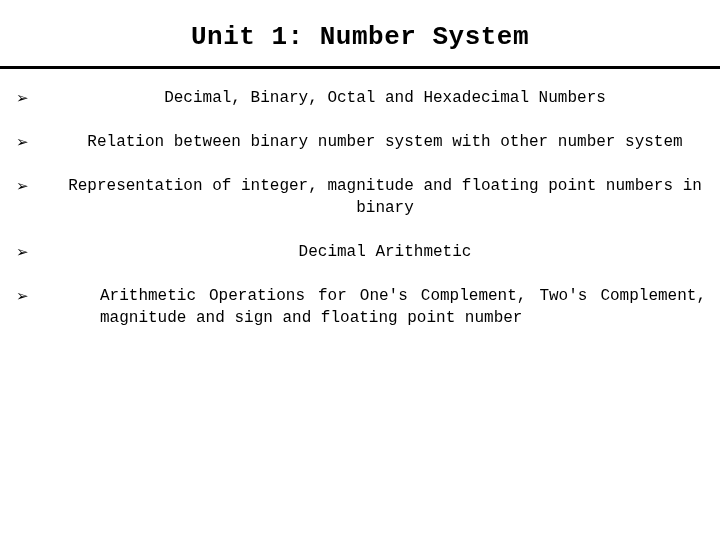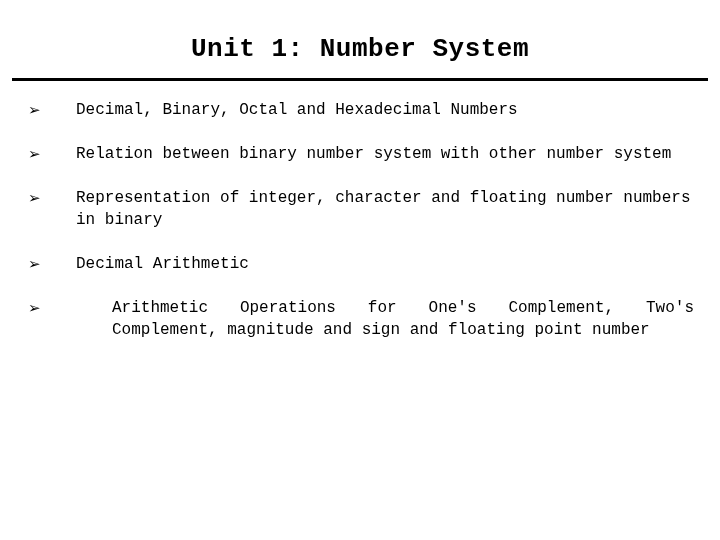--- a/index.html
+++ b/index.html
@@ -9,21 +9,21 @@
     height: 540px;
     background: #ffffff;
     font-family: "Courier New", Courier, monospace;
     color: #000000;
   }
   .page {
     width: 720px;
     height: 540px;
     position: relative;
     box-sizing: border-box;
-    padding: 12px;
+    padding: 0;
   }
   .title-block {
     text-align: center;
     padding-top: 22px;
     padding-bottom: 14px;
   }
   .title {
     font-family: "Courier New", Courier, monospace;
     font-weight: bold;
     font-size: 26px;
@@ -49,20 +49,21 @@
     line-height: 22px;
     width: 48px;
     flex: 0 0 48px;
     padding-left: 2px;
   }
   .item-text {
     font-family: "Courier New", Courier, monospace;
     font-size: 16px;
     line-height: 22px;
     flex: 1 1 auto;
+    text-align: center;
   }
   .justified {
     text-align: justify;
     text-align-last: left;
     text-justify: inter-word;
     margin-left: 36px;
   }
 </style>
 </head>
 <body>
@@ -82,21 +83,21 @@
       <span class="item-text">Decimal, Binary, Octal and Hexadecimal Numbers</span>
     </div>
 
     <div class="item">
       <span class="bullet">➢</span>
       <span class="item-text">Relation between binary number system with other number system</span>
     </div>
 
     <div class="item">
       <span class="bullet">➢</span>
-      <span class="item-text">Representation of integer, character and floating number numbers in binary</span>
+      <span class="item-text">Representation of integer, magnitude and floating point numbers in binary</span>
     </div>
 
     <div class="item">
       <span class="bullet">➢</span>
       <span class="item-text">Decimal Arithmetic</span>
     </div>
 
     <div class="item">
       <span class="bullet">➢</span>
       <span class="item-text justified">Arithmetic Operations for One's Complement, Two's Complement, magnitude and sign and floating point number</span>

